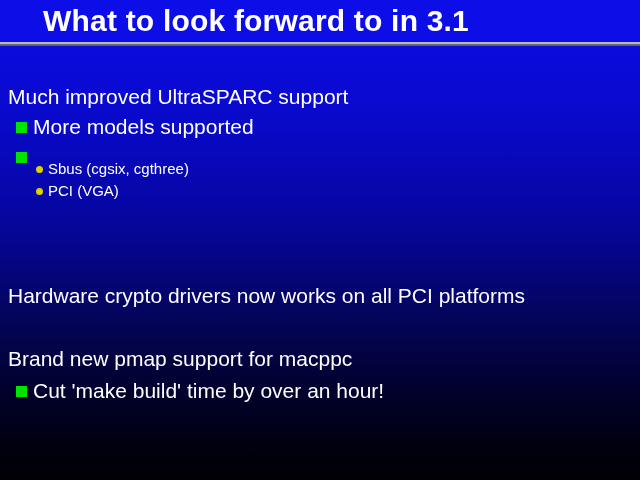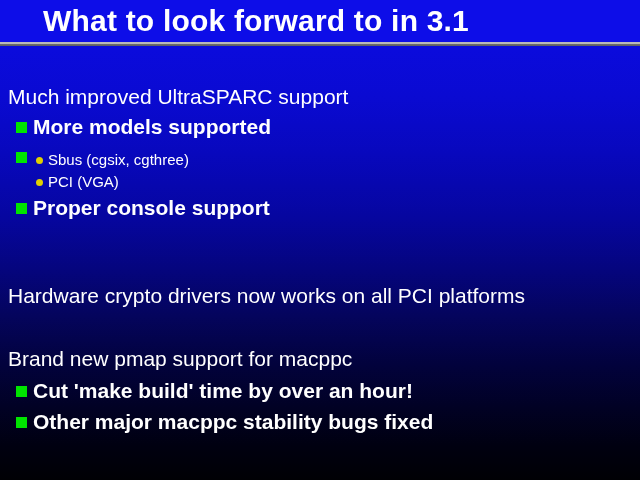--- a/index.html
+++ b/index.html
@@ -78,21 +78,20 @@
     white-space: nowrap;
   }
 
   .lvl2 {
     position: relative;
     color: #ffffff;
     font-size: 21px;
     line-height: 26px;
     padding-left: 33px;
     white-space: nowrap;
-    font-weight: bold;
   }
   .lvl2 .bullet-sq {
     position: absolute;
     left: 16px;
     top: 8px;
     width: 11px;
     height: 11px;
     background: #00e400;
   }
 
@@ -130,48 +129,40 @@
 
       <div class="lvl2" style="margin-top:4px;">
         <span class="bullet-sq"></span>
         <span>More models supported</span>
       </div>
 
       <div class="lvl2" style="margin-top:4px;">
         <span class="bullet-sq"></span>
       </div>
 
-      <div class="lvl3" style="margin-top:10px;">
+      <div class="lvl3" style="margin-top:19px;">
         <span class="bullet-dot"></span>
         <span>Sbus (cgsix, cgthree)</span>
       </div>
 
       <div class="lvl3" style="margin-top:2px;">
         <span class="bullet-dot"></span>
         <span>PCI (VGA)</span>
       </div>
 
-      <div class="lvl2" style="margin-top:3px;">
-        <span class="bullet-sq"></span>
-        <span>Proper console support</span>
-      </div>
     </div>
 
     <div class="blk" style="top:237px;">
       <div class="lvl1">Hardware crypto drivers now works on all PCI platforms</div>
     </div>
 
     <div class="blk" style="top:300px;">
       <div class="lvl1">Brand new pmap support for macppc</div>
 
       <div class="lvl2" style="margin-top:6px;">
         <span class="bullet-sq"></span>
         <span>Cut 'make build' time by over an hour!</span>
       </div>
 
-      <div class="lvl2" style="margin-top:5px;">
-        <span class="bullet-sq"></span>
-        <span>Other major macppc stability bugs fixed</span>
-      </div>
     </div>
 
   </div>
 </div>
 
 </body></html>

